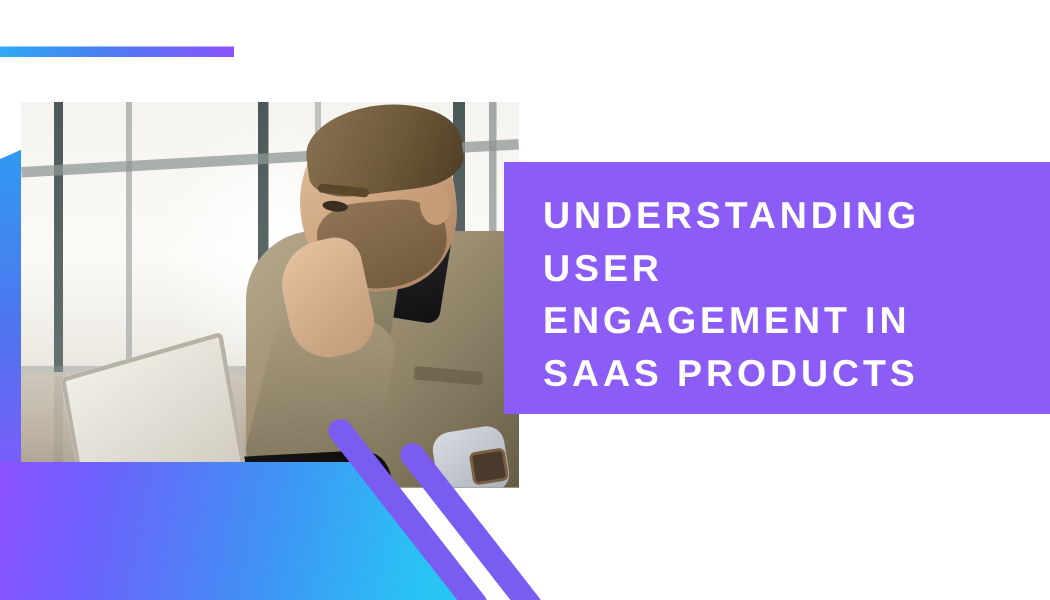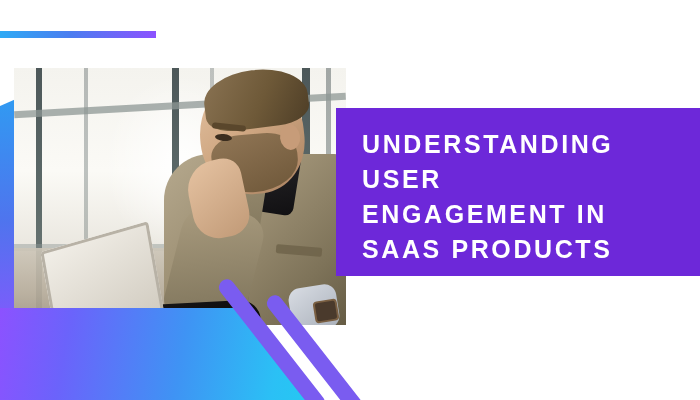--- a/index.html
+++ b/index.html
@@ -252,21 +252,21 @@
     transform: rotate(-9deg);
   }
 
   
   .title-block {
     position: absolute;
     left: 336px;
     top: 108px;
     width: 364px;
     height: 168px;
-    background: #6d28d9;
+    background: #8b5cf6;
   }
   .title-text {
     position: absolute;
     left: 26px;
     top: 19px;
     right: 8px;
     color: #ffffff;
     font-family: "Liberation Sans", sans-serif;
     font-weight: bold;
     font-size: 25px;

